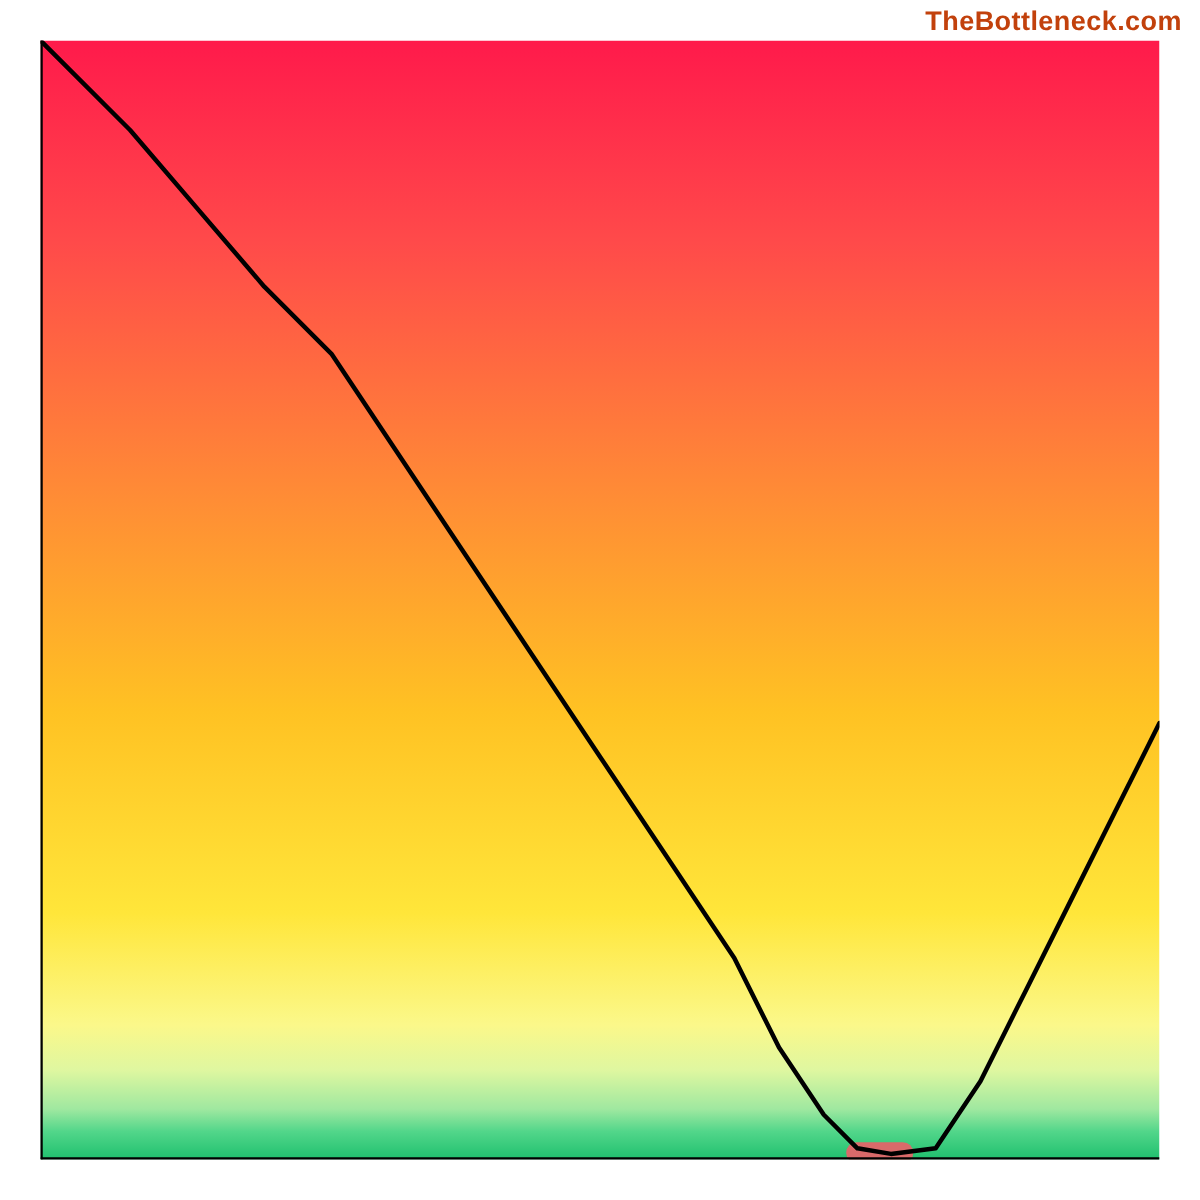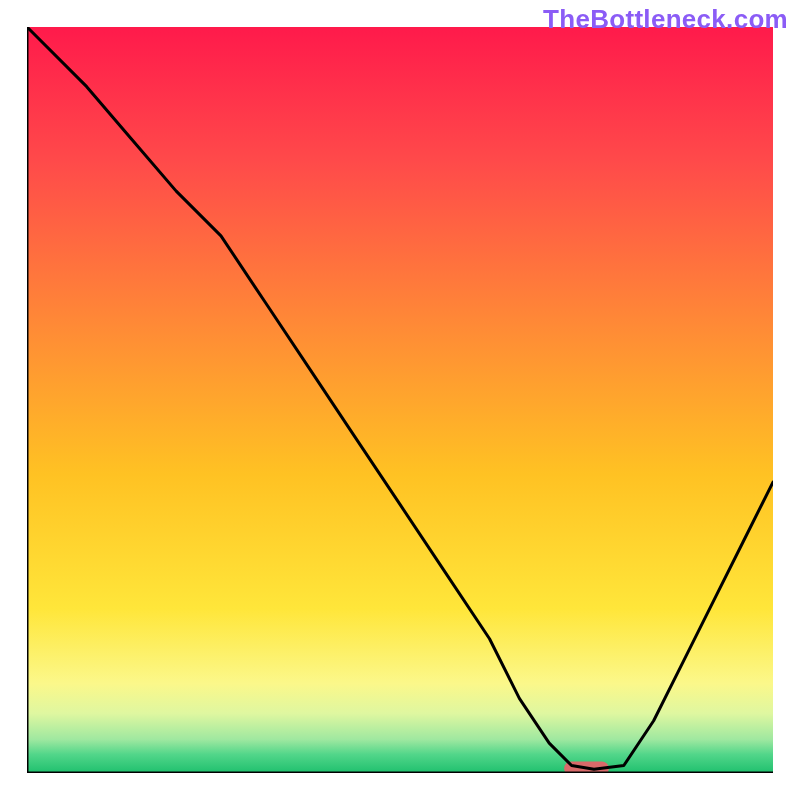--- a/index.html
+++ b/index.html
@@ -12,23 +12,23 @@
   }
   .wrap {
     position: relative;
     width: 800px;
     height: 800px;
   }
   .watermark {
     position: absolute;
     top: 4px;
     right: 12px;
-    font-size: 26px;
+    font-size: 18px;
     font-weight: bold;
-    color: #8b5cf6;
+    color: #c2410c;
     letter-spacing: 0.3px;
     z-index: 10;
     user-select: none;
   }
   .plot {
     position: absolute;
     left: 27px;
     top: 27px;
     width: 746px;
     height: 746px;

